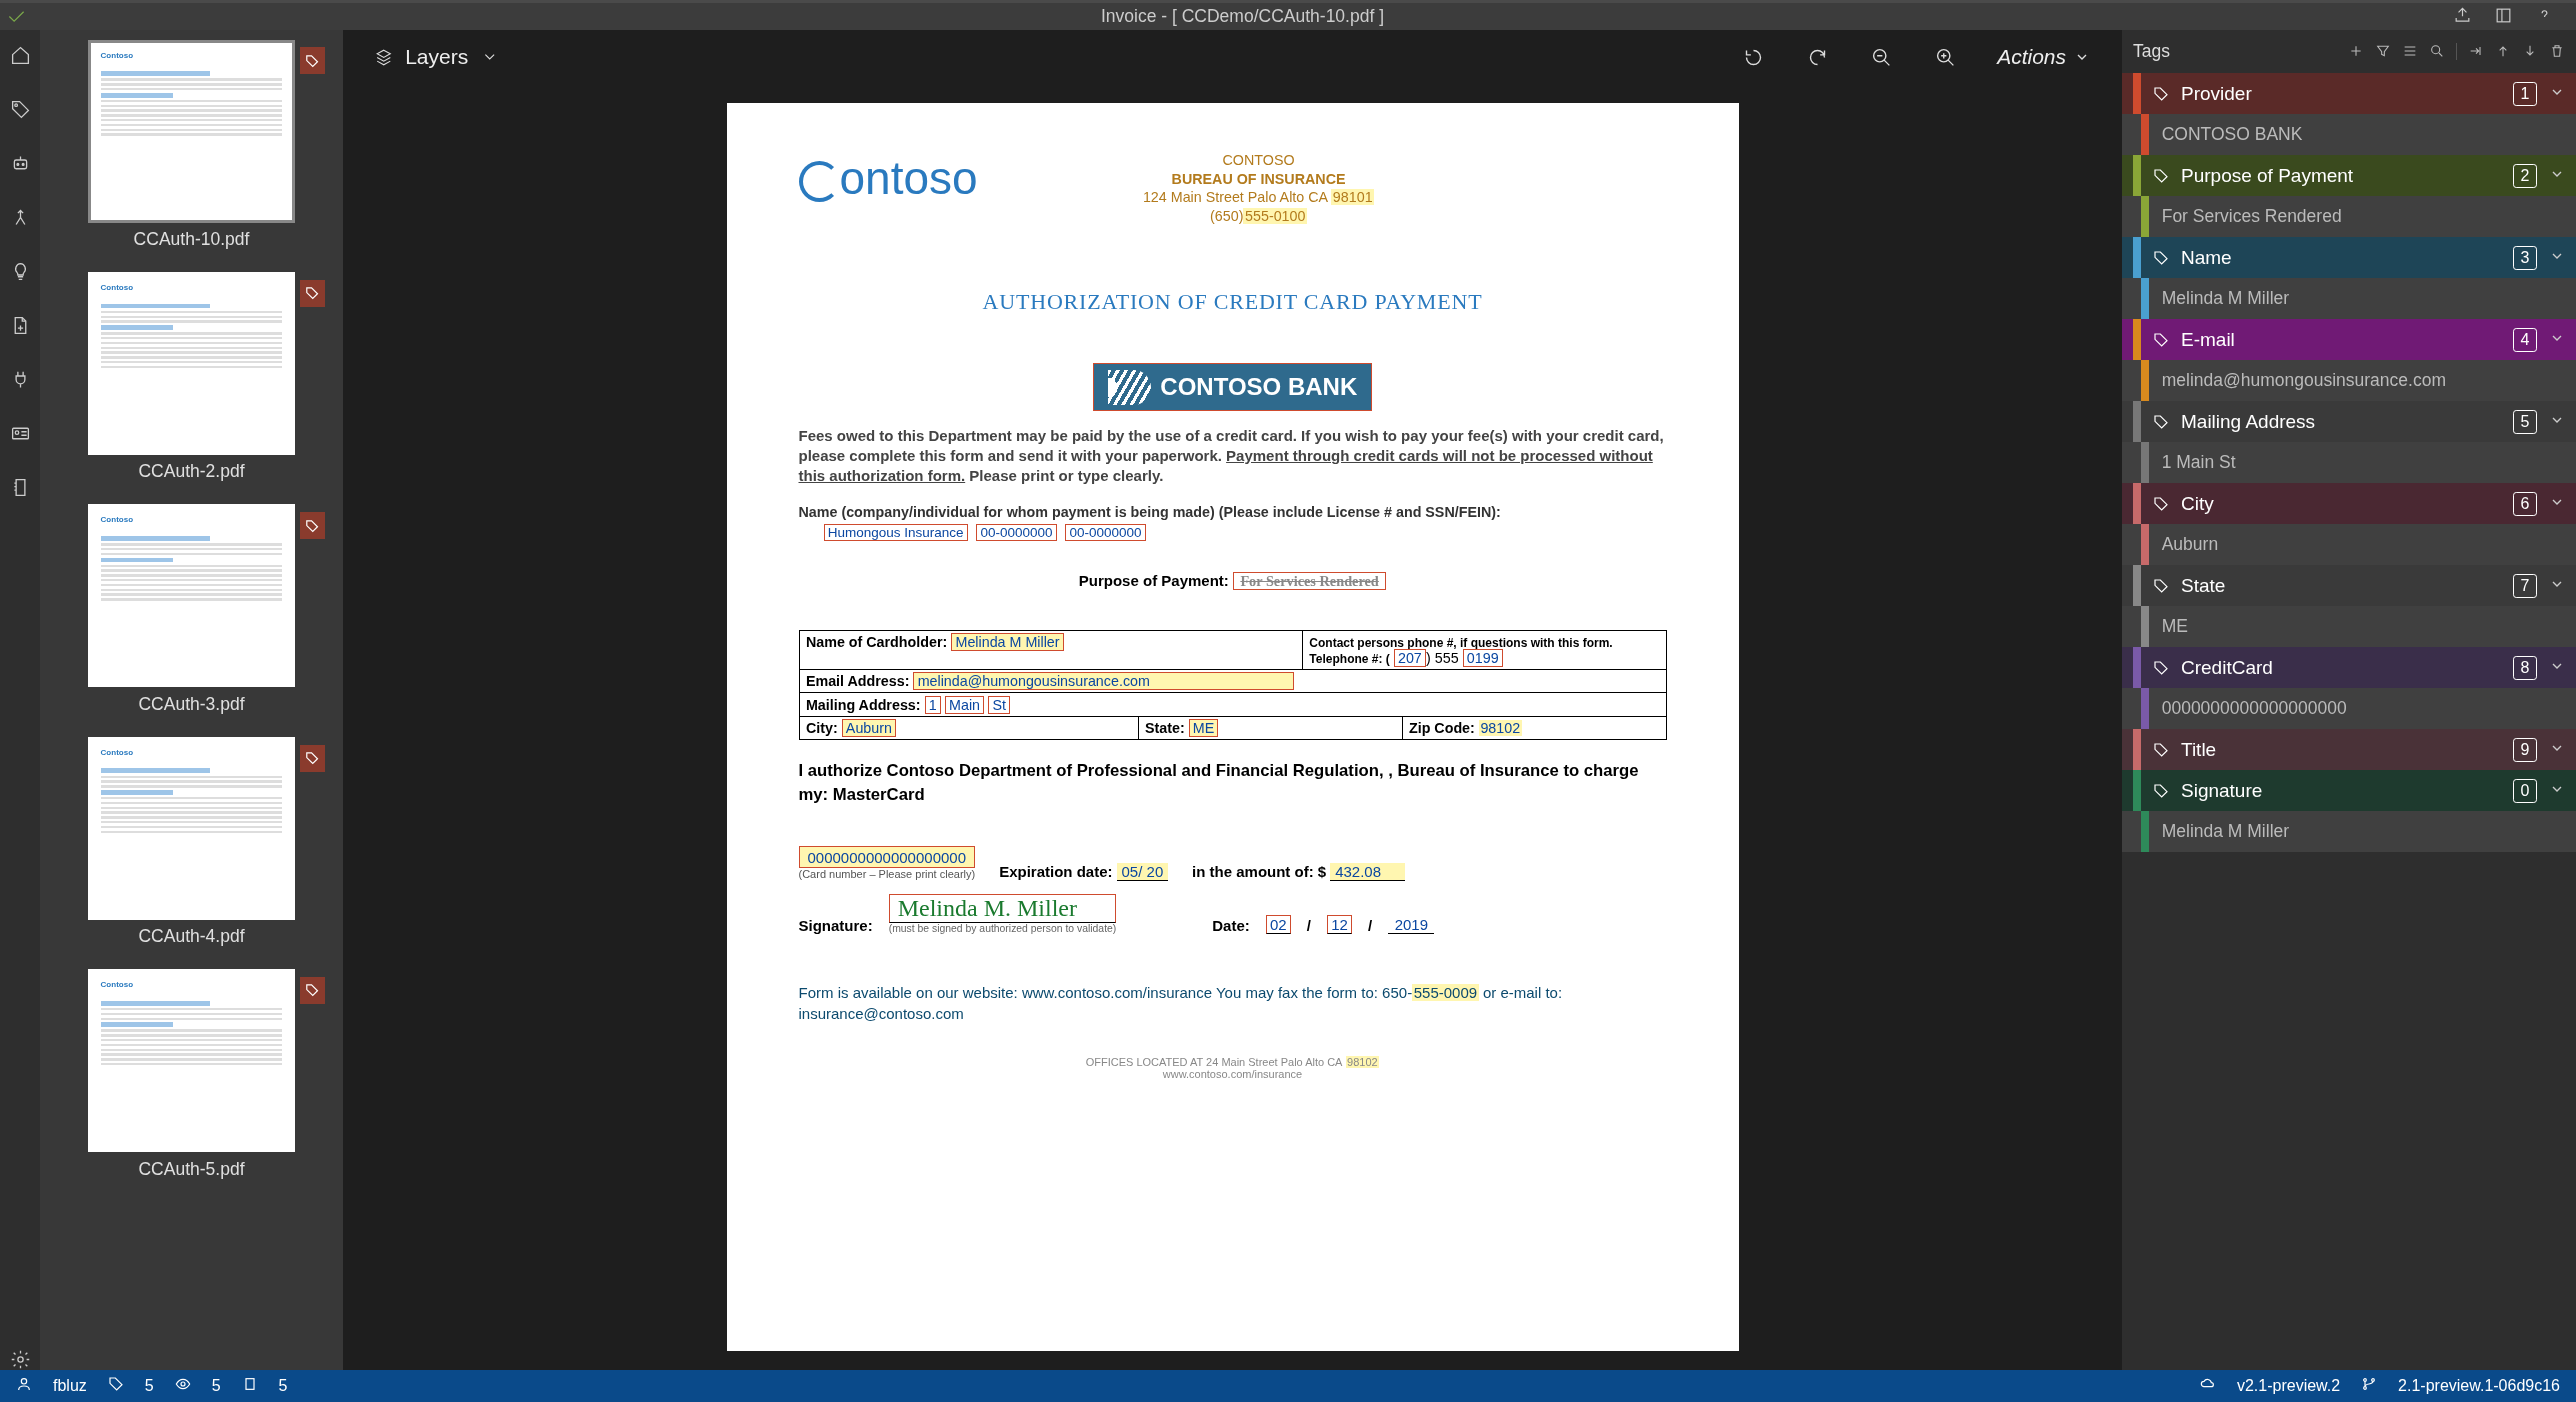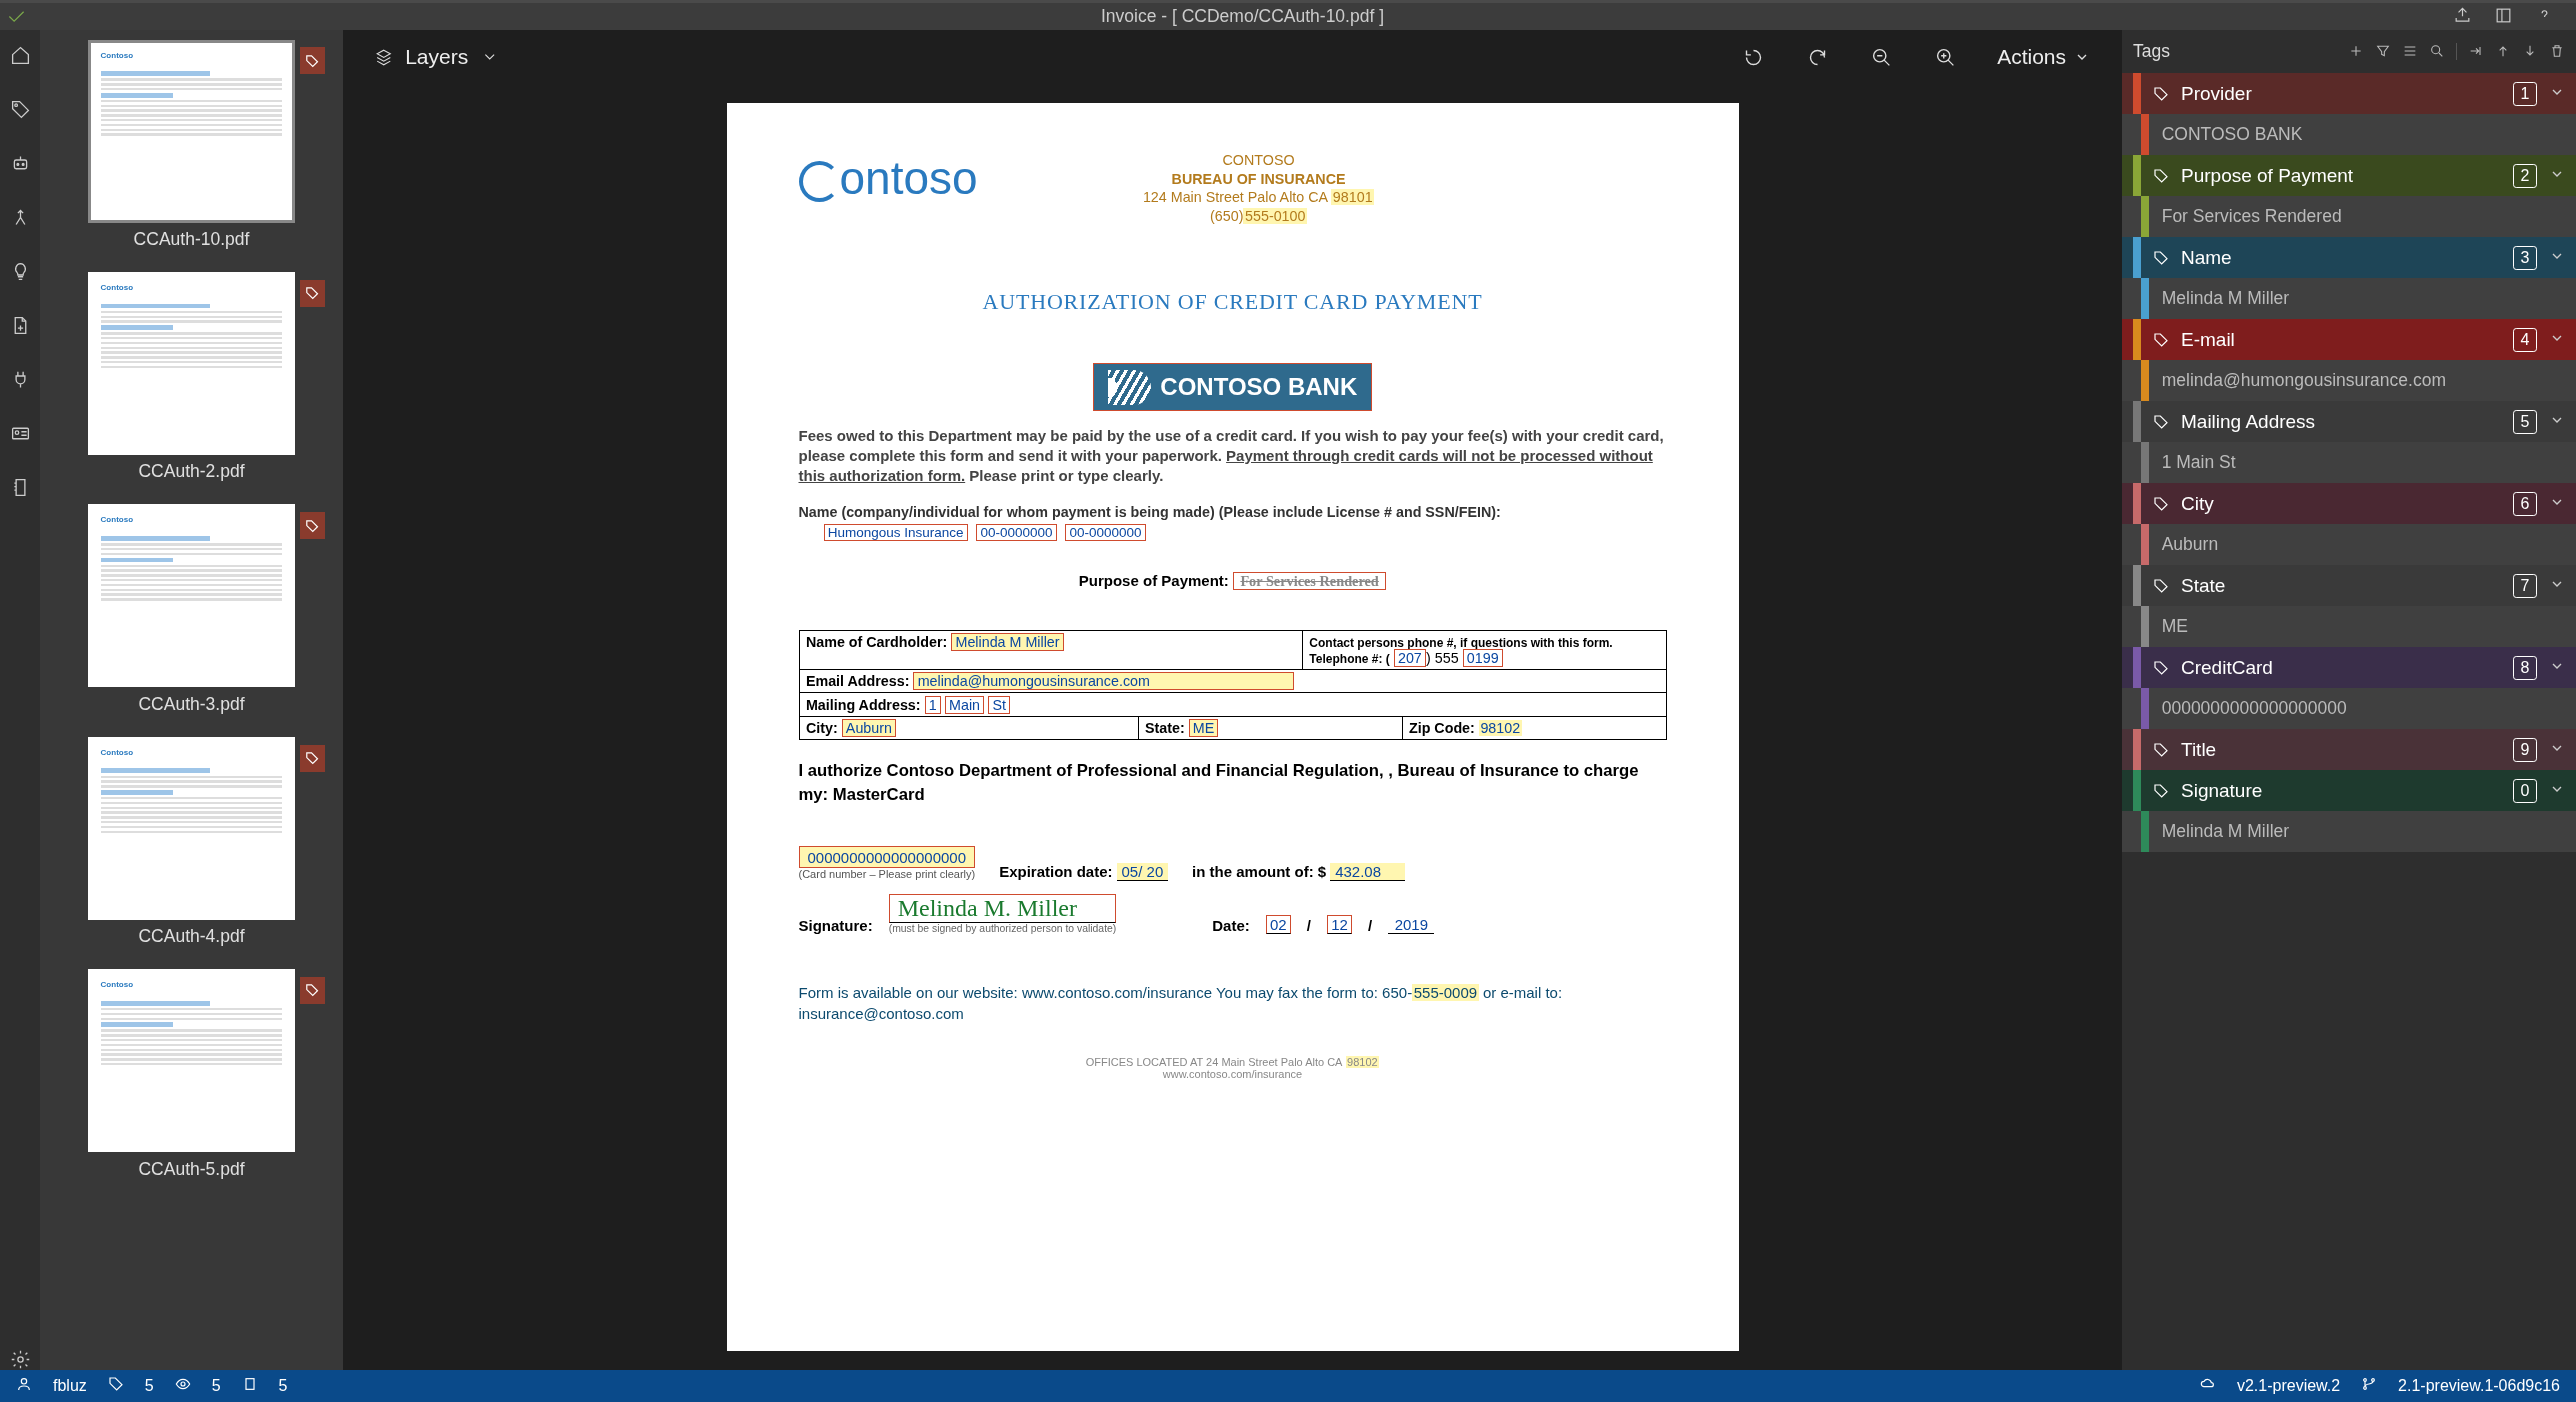--- a/index.html
+++ b/index.html
@@ -20,21 +20,21 @@
     .thumb.active .imgwrap{border-color:#888;}
     .thumb .page { flex:1; background:#fff; padding:8px 9.6px; font-size:6.4px; color:#555; line-height:1.2; }
     .thumb .tagico { position:absolute; top:4.8px; right:-33px; width:25.5px; height:27px; background:#8a3b2d; display:flex; align-items:center; justify-content:center; }
     .thumb .tagico svg{width:14.3px;height:14.3px;stroke:#fff;fill:none;stroke-width:2;}
     .thumb .fname{ margin-top:6.4px; font-size:17.5px; color:#e0e0e0;}
     .center { flex:1; display:flex; flex-direction:column; background:#1e1e1e; }
     .toolbar { height:54px; display:flex; align-items:center; padding:0 32px; }
     .toolbar .left{display:flex;align-items:center;gap:12.7px;}
     .toolbar .left svg{width:17.5px;height:17.5px;stroke:#ddd;fill:none;stroke-width:1.5;}
     .toolbar .left .lbl{font-size:21px;color:#eee;}
-    .toolbar .right{margin-left:auto;display:flex;align-items:center;gap:40px;}
+    .toolbar .right{margin-left:auto;display:flex;align-items:center;gap:40px;font-style:italic;}
     .toolbar .right .ic{width:24px;height:24px;display:flex;align-items:center;justify-content:center;cursor:pointer;}
     .toolbar .right .ic svg{width:21px;height:21px;stroke:#ddd;fill:none;stroke-width:1.6;}
     .toolbar .actions{display:flex;align-items:center;gap:8px;font-size:21px;color:#eee;cursor:pointer;}
     .doc { flex:1; display:flex; justify-content:center; overflow:auto; padding:19px 0; }
     .page-main { width:1012px; background:#fff; color:#000; padding:48px 72px 32px 72px; font-family:"Times New Roman",serif; font-size:16px; }
     .hdrrow{display:flex;align-items:flex-start;}
     .clogo{font-size:46px;color:#2a7abf;font-family:Arial;}
     .clogo .cc{display:inline-block;border:4.8px solid #2a7abf;border-radius:50%;width:41px;height:41px;vertical-align:middle;border-right-color:transparent;}
     .hdrtxt{flex:1;text-align:center;font-family:Arial;font-size:14.3px;color:#b37b1d;line-height:1.3;}
     .hdrtxt .l1{font-size:14.3px;}
@@ -491,21 +491,21 @@
             <span class="chev"><svg viewBox="0 0 24 24">
                 <path d="M6 9l6 6 6-6"></path>
               </svg></span>
           </div>
           <div class="tagv" style="background:#404040">
             <div class="stripe" style="background:#4aa0d0"></div>
             <span>Melinda M Miller</span>
           </div>
         </div>
         <div class="tagitem">
-          <div class="tagh" style="background:#7f1d1d">
+          <div class="tagh" style="background:#701a75">
             <div class="stripe" style="background:#d88a1e"></div>
             <svg viewBox="0 0 24 24" style="width:16px;height:16px;stroke:#fff;fill:none;stroke-width:1.8">
               <path d="M3 3h8l10 10-8 8L3 11z"></path>
             </svg>
             <span class="nm">E-mail</span>
             <span class="cnt">4</span>
             <span class="chev"><svg viewBox="0 0 24 24">
                 <path d="M6 9l6 6 6-6"></path>
               </svg></span>
           </div>

